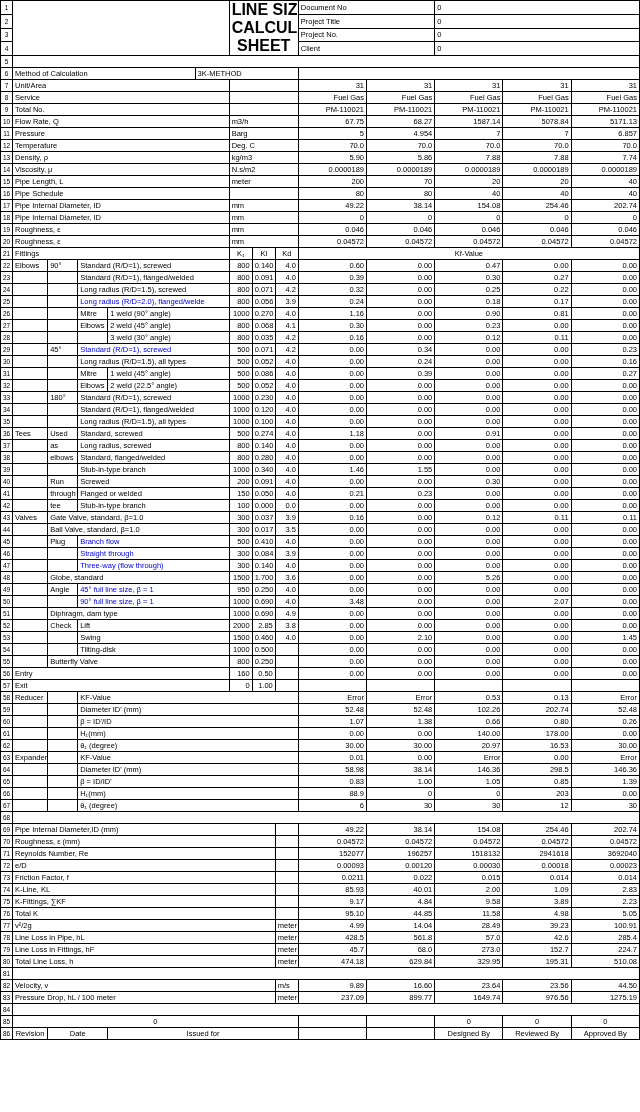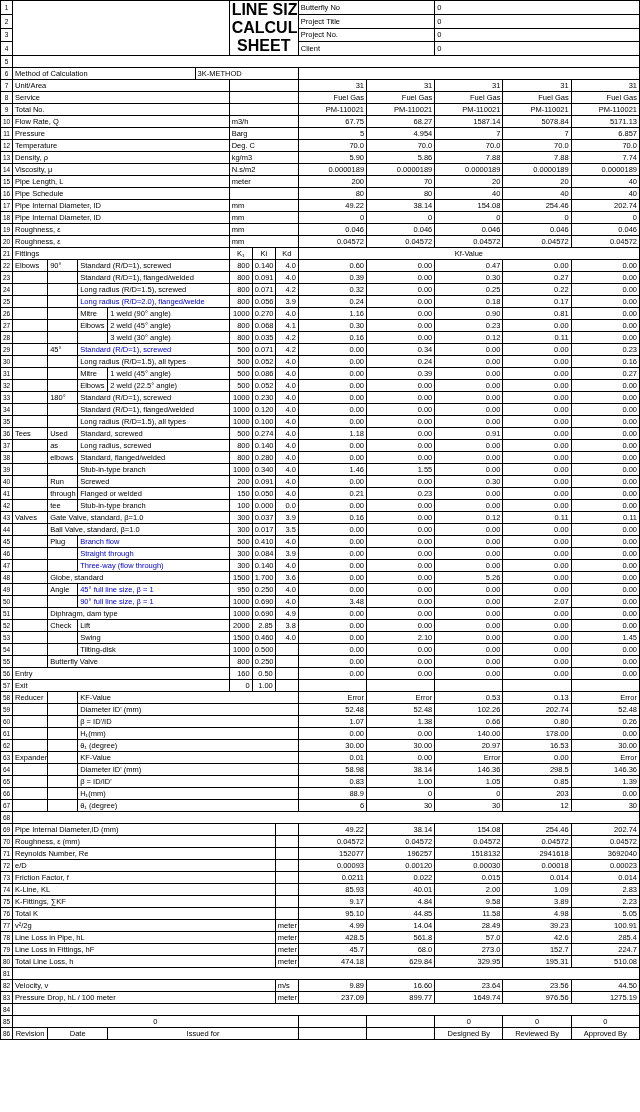--- a/index.html
+++ b/index.html
@@ -30,21 +30,21 @@
       <col style="width:68px">
       <col style="width:68px">
       <col style="width:68px">
 </colgroup>
 
 <tbody>
       <tr>
         <td class="rownum">1</td>
         <td colspan="5" rowspan="4"></td>
         <td colspan="3" rowspan="4" class="c title"><span>LINE SIZING</span><br><span>CALCULATION</span><br><span>SHEET</span></td>
-        <td colspan="2">Butterfly No</td>
+        <td colspan="2">Document No</td>
         <td colspan="3">0</td>
       </tr>
 <tr>
         <td class="rownum">2</td>
         <td colspan="2">Project Title</td>
         <td colspan="3">0</td>
       </tr>
 <tr>
         <td class="rownum">3</td>
         <td colspan="2">Project No.</td>

